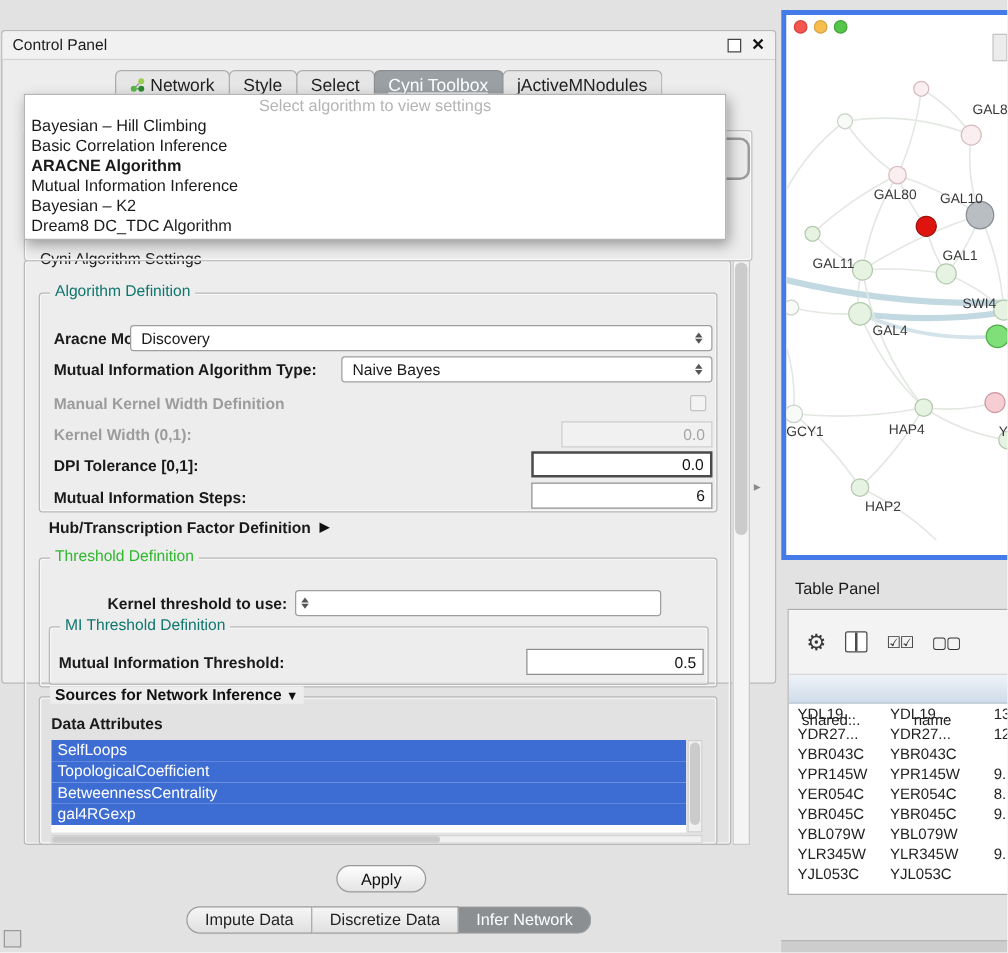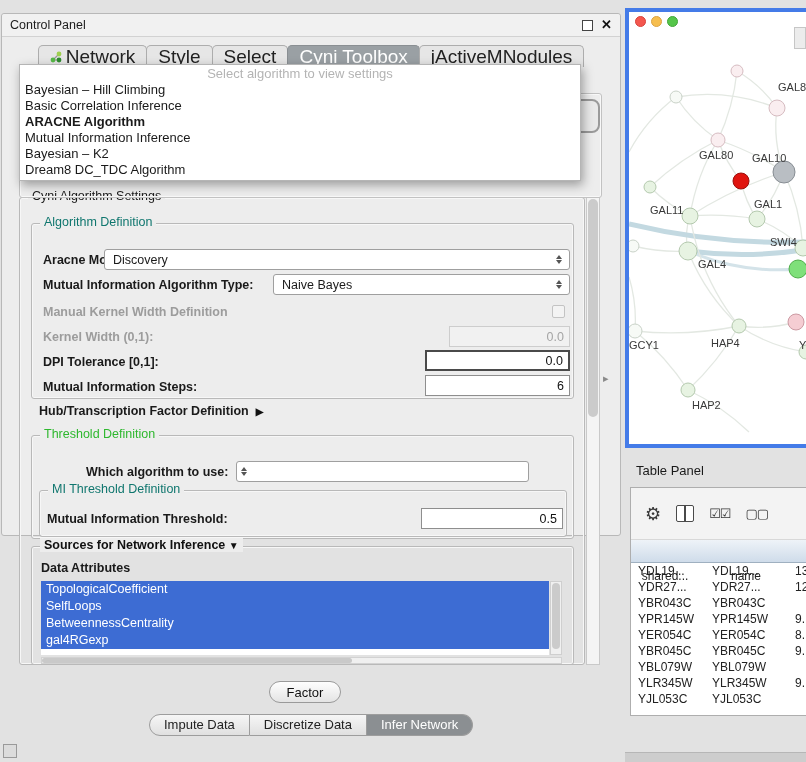--- a/index.html
+++ b/index.html
@@ -1,30 +1,30 @@
 <!DOCTYPE html>
 <html><head>
 <meta charset="utf-8">
 <style>
   html,body{margin:0;padding:0;}
   .screen{position:relative;width:806px;height:762px;background:#e2e2e2;overflow:hidden;
           font-family:"Liberation Sans",sans-serif;font-size:13px;color:#1a1a1a;}
 
   
-  .control-panel{position:absolute;left:1px;top:13px;width:620px;height:523px;background:#ededed;
+  .control-panel{position:absolute;left:1px;top:24px;width:620px;height:523px;background:#ededed;
                  border:1px solid #b8b8b8;border-radius:3px;box-sizing:border-box;}
   .titlebar{height:22px;display:flex;align-items:center;padding:0 8px;font-size:12.5px;color:#1c1c1c;
             border-bottom:1px solid #d2d2d2;background:#f1f1f1;border-radius:3px 3px 0 0;}
   .win-btns{margin-left:auto;display:flex;gap:8px;align-items:center;}
   .float-btn{width:9px;height:9px;border:1.5px solid #444;display:inline-block;background:#fff;}
   .close-btn{font-weight:bold;font-size:13px;color:#111;line-height:12px;}
 
   .tabbar{display:flex;justify-content:center;align-items:flex-end;height:24px;margin-top:6px;position:relative;z-index:3;}
   .tab{height:21px;padding:0 11px;background:#e6e6e6;border:1px solid #adadad;border-bottom:none;
-       border-radius:5px 5px 0 0;font-size:19px;display:flex;align-items:center;gap:4px;color:#222;}
+       border-radius:5px 5px 0 0;font-size:14px;display:flex;align-items:center;gap:4px;color:#222;}
   .tab+.tab{margin-left:-1px;}
   .tab.active{background:#9aa0a4;color:#fff;border-color:#8a8f93;text-decoration:underline;}
   .tab-ico{display:inline-flex;}
 
   
   .hidden-group{position:absolute;left:17px;top:79px;width:581px;height:103px;border:1px solid #c2c2c2;
                 border-radius:3px;z-index:1;box-shadow:inset 0 0 0 1px #f8f8f8;}
   .help-btn{position:absolute;left:564px;top:85px;width:34px;height:34px;border:2px solid #9a9a9a;
             border-radius:8px;background:#e9e9e9;z-index:2;box-sizing:border-box;}
 
@@ -212,59 +212,59 @@
       </div>
 
       <div class="hub-row">
         <span>Hub/Transcription Factor Definition</span>
         <span class="tri">▶</span>
       </div>
 
       <div class="groupbox thresh">
         <span class="glabel green">Threshold Definition</span>
 
-        <div class="fr-label" style="left:54px;top:26px">Which algorithm to use:</div>
+        <div class="fr-label" style="left:54px;top:26px">Kernel threshold to use:</div>
         <div class="combo" style="left:204px;top:25px;width:293px">
           <span class="combo-arrows"></span>
         </div>
 
         <div class="groupbox migroup">
           <span class="glabel blue">MI Threshold Definition</span>
           <div class="fr-label" style="left:7px;top:18px">Mutual Information Threshold:</div>
           <input class="tfield" style="left: 381px; top: 17px; width: 142px;" readonly="" value="0.5">
         </div>
       </div>
 
       <div class="groupbox sources">
         <span class="glabel boldblk">
           <span>Sources for Network Inference</span>
           <span class="tri">▼</span>
         </span>
         <div class="attr-title">Data Attributes</div>
         <div class="attr-list">
+            <div class="attr-item">SelfLoops</div>
             <div class="attr-item">TopologicalCoefficient</div>
-            <div class="attr-item">SelfLoops</div>
             <div class="attr-item">BetweennessCentrality</div>
             <div class="attr-item">gal4RGexp</div>
           </div>
         <div class="attr-vscroll">
             <div class="thumb"></div>
           </div>
         <div class="attr-hscroll">
             <div class="thumb"></div>
           </div>
       </div>
     </div>
 
     <div class="vscroll">
         <div class="thumb"></div>
       </div>
     <span class="splitter-arrow">▸</span>
 
-    <button class="apply">Factor</button>
+    <button class="apply">Apply</button>
 
     <div class="bottom-tabs">
         <div class="seg first">Impute Data</div>
         <div class="seg">Discretize Data</div>
         <div class="seg last active">Infer Network</div>
       </div>
   </div>
 
   <div class="mini-icon"></div>
 

